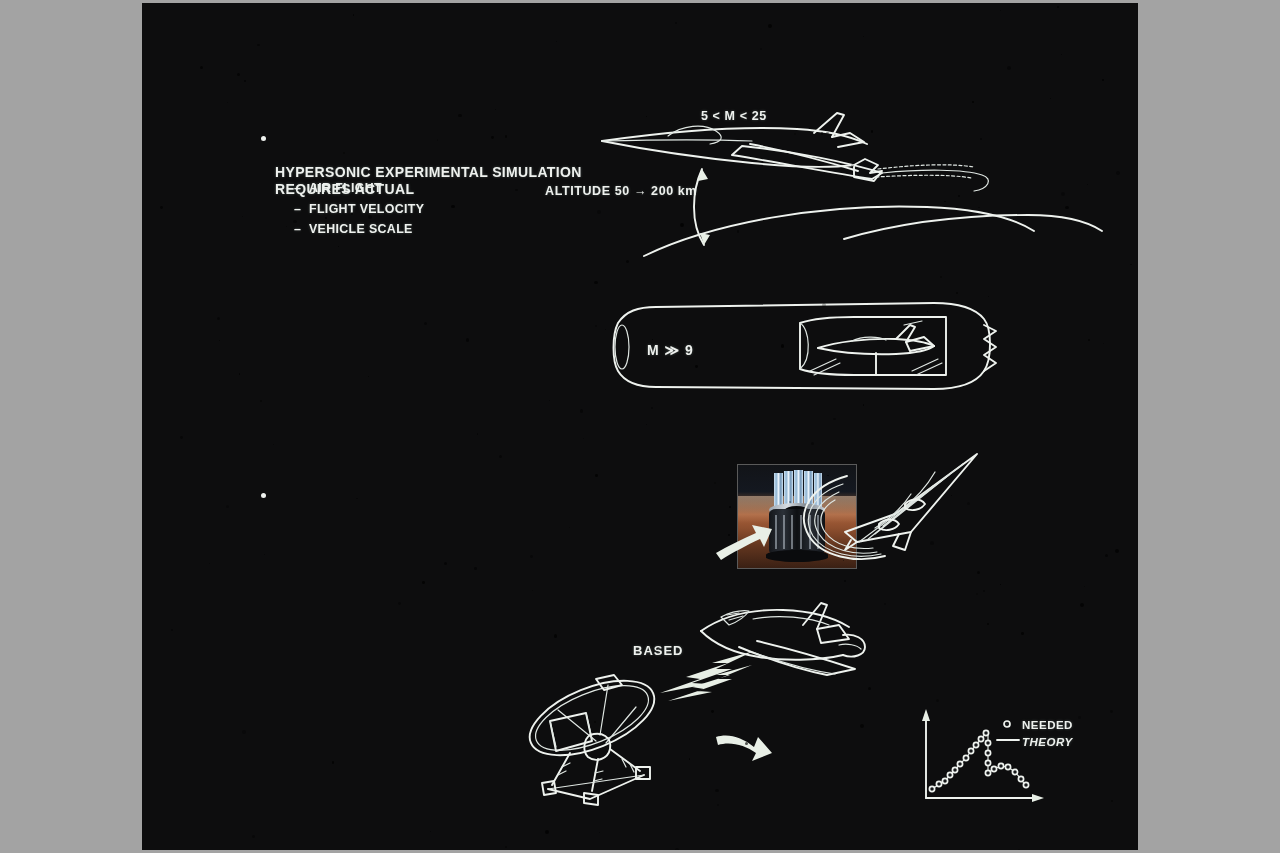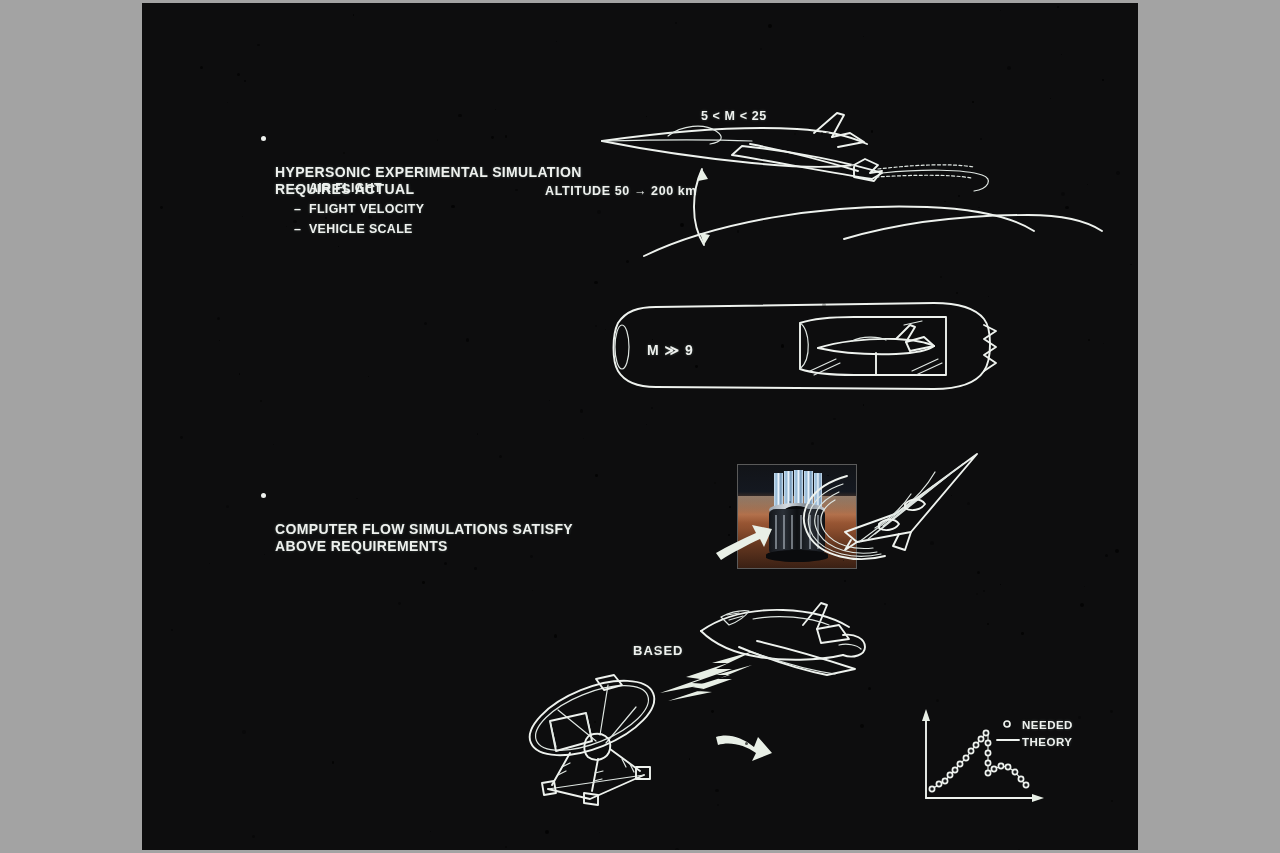--- a/index.html
+++ b/index.html
@@ -173,22 +173,20 @@
 
       <path class="stroke-thin" d="M206,70 L232,58"></path>
       <path class="stroke-thin" d="M210,74 L236,62"></path>
       <path class="stroke-thin" d="M308,70 L334,58"></path>
       <path class="stroke-thin" d="M312,74 L338,62"></path>
       <path class="stroke-thin" d="M300,24 L318,20"></path>
     </svg>
 
     <div class="bullet" style="left:133px;top:485px;width:330px;">
       <span class="dot"></span>
-      <span>COMPUTER FLOW SIMULATIONS SATISFY
-ABOVE REQUIREMENTS</span>
     </div>
 
     <div id="cray">
       <div id="crayBg"></div>
       <div id="crayHaze"></div>
       <div class="crayTop" style="left:36px;top:8px;width:9px;height:34px;"></div>
       <div class="crayTop" style="left:46px;top:6px;width:9px;height:36px;"></div>
       <div class="crayTop" style="left:56px;top:5px;width:9px;height:37px;"></div>
       <div class="crayTop" style="left:66px;top:6px;width:9px;height:36px;"></div>
       <div class="crayTop" style="left:76px;top:8px;width:8px;height:34px;"></div>
@@ -343,21 +341,21 @@
       <div style="position:relative;height:17px;">
         <svg style="position:absolute;left:-24px;top:4px;" width="18" height="10" viewBox="0 0 18 10">
           <circle class="markr" cx="9" cy="5" r="3"></circle>
         </svg>
         <span class="legend" style="position:relative;">NEEDED</span>
       </div>
       <div style="position:relative;height:17px;">
         <svg style="position:absolute;left:-26px;top:5px;" width="24" height="6" viewBox="0 0 24 6">
           <path class="stroke" d="M1,3 L23,3"></path>
         </svg>
-        <span class="legend" style="position:relative;">THEORY</span>
+        <span class="legend" style="position:relative;font-style:italic;">THEORY</span>
       </div>
     </div>
 
     <div id="grain">
         <span class="spec" style="left:942.0px;top:583.1px;width:0.9px;height:0.9px;opacity:0.58"></span>
         <span class="spec" style="left:569.0px;top:707.1px;width:2.9px;height:2.9px;opacity:0.81"></span>
         <span class="spec" style="left:83.5px;top:501.7px;width:3.8px;height:3.8px;opacity:0.31"></span>
         <span class="spec" style="left:684.8px;top:471.6px;width:1.9px;height:1.9px;opacity:0.54"></span>
         <span class="spec" style="left:426.6px;top:523.9px;width:1.4px;height:1.4px;opacity:0.34"></span>
         <span class="spec" style="left:256.0px;top:598.8px;width:2.9px;height:2.9px;opacity:0.41"></span>

